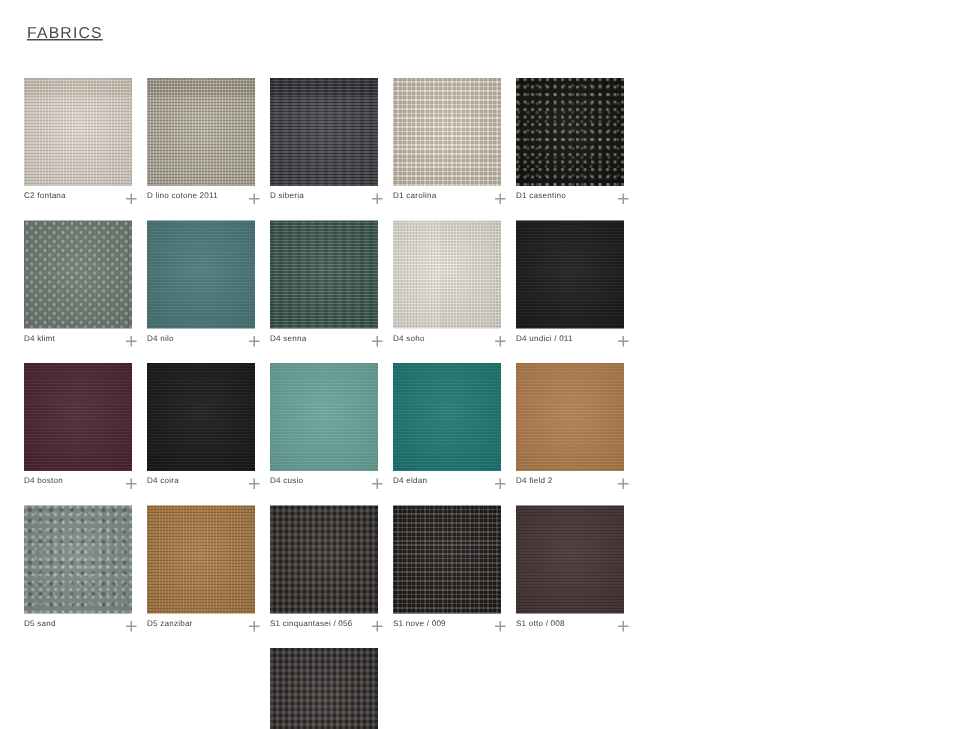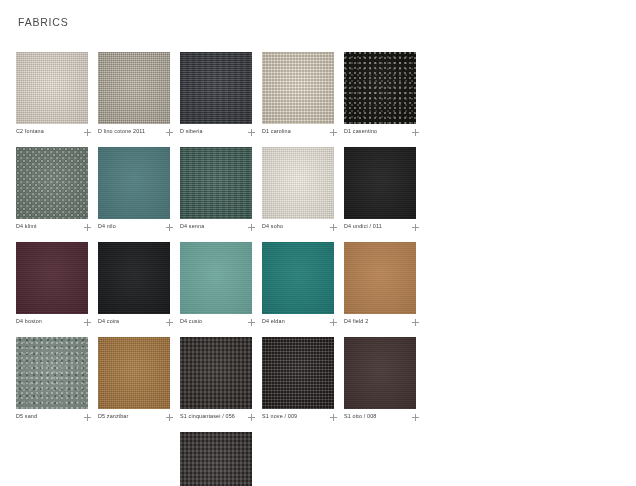--- a/index.html
+++ b/index.html
@@ -21,20 +21,21 @@
     box-sizing: border-box;
     padding: 16px 0 0 16px;
     position: relative;
   }
   .page-title {
     font-size: 10.5px;
     letter-spacing: 0.8px;
     color: #4a4a4a;
     margin: 0 0 24px 2px;
     font-weight: 400;
+    text-decoration: underline;
   }
   .grid {
     display: grid;
     grid-template-columns: repeat(5, 78px);
     column-gap: 4px;
     row-gap: 11px;
     width: 410px;
   }
   .cell {
     width: 78px;

